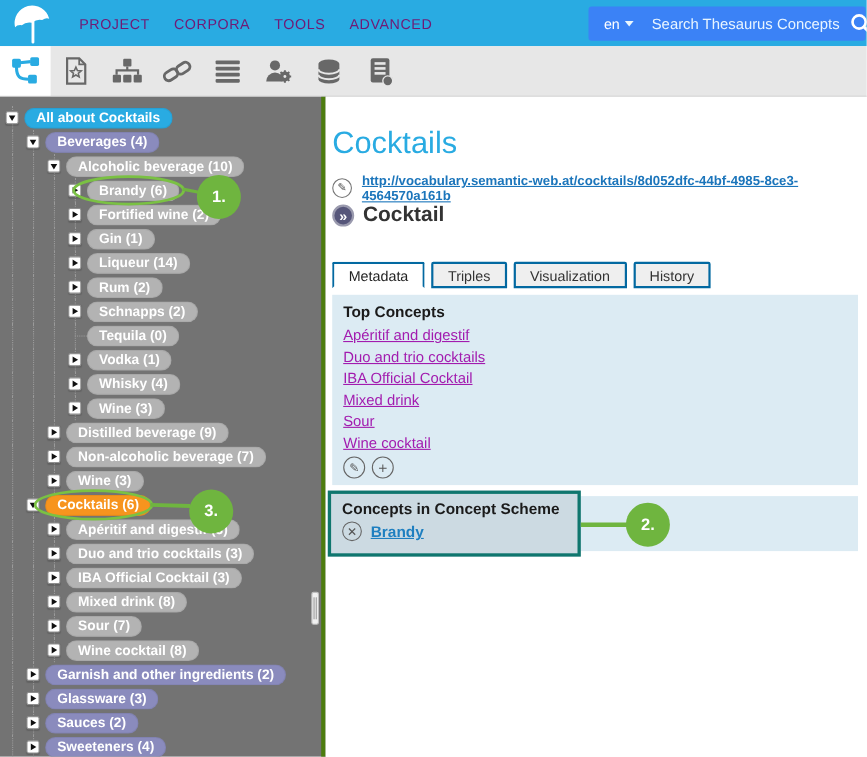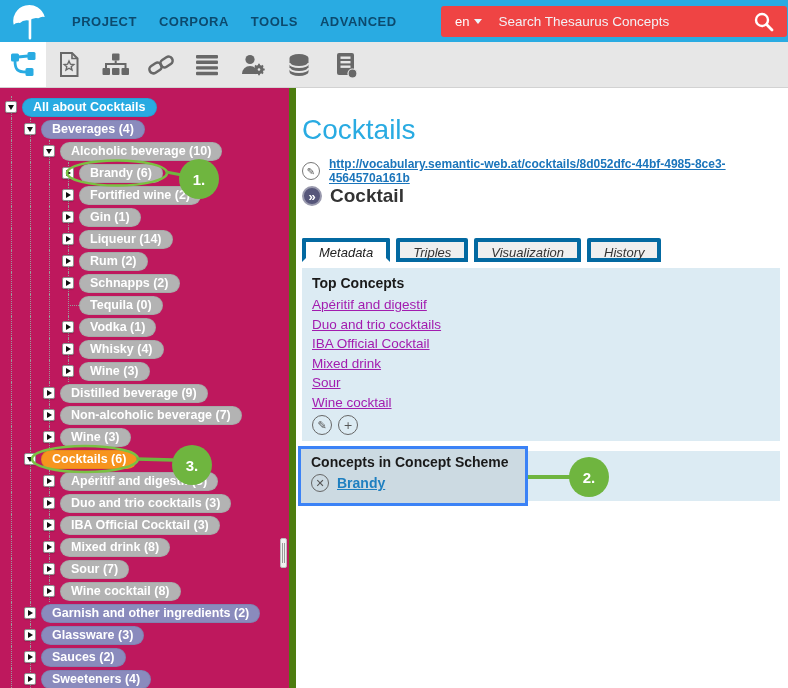--- a/index.html
+++ b/index.html
@@ -4,39 +4,39 @@
 <style>
   * { box-sizing: border-box; margin: 0; padding: 0; }
   html,body { width:788px; height:688px; overflow:hidden; }
   body { font-family:"Liberation Sans", sans-serif; background:#fff; }
   .app { width:788px; height:688px; display:flex; flex-direction:column; }
 
   
   .topbar { height:42px; background:#29abe2; display:flex; align-items:center; flex:0 0 42px; }
   .logo { width:58px; display:flex; justify-content:center; align-items:center; cursor:pointer; }
   .menu { display:flex; align-items:center; gap:22px; margin-left:14px; }
-  .menu-item { color:#0c4a6e; font-size:13px; font-weight:700; letter-spacing:.5px; cursor:pointer; }
-  .searchbox { margin-left:auto; margin-right:1px; width:346px; height:31px; background:#ef4444;
+  .menu-item { color:#701a75; font-size:13px; font-weight:400; letter-spacing:.5px; cursor:pointer; }
+  .searchbox { margin-left:auto; margin-right:1px; width:252px; height:31px; background:#3b82f6;
                border-radius:3px; display:flex; align-items:center; padding:0 10px; }
   .lang { display:flex; align-items:center; gap:5px; color:#fff; font-size:13px; cursor:pointer; padding:0 6px 0 4px; }
   .caret { width:0; height:0; border-left:4px solid transparent; border-right:4px solid transparent; border-top:5px solid #eaf7fd; }
   .search-input { flex:1; background:transparent; border:none; outline:none; color:#fff; font-size:13.5px;
                   font-family:"Liberation Sans",sans-serif; padding-left:10px; }
   .search-input::placeholder { color:#f2fbff; opacity:.95; }
   .search-btn { background:none; border:none; cursor:pointer; display:flex; align-items:center; padding:2px; }
 
   
   .toolbar { height:46px; background:#e7e7e7; border-bottom:1px solid #d2d2d2; display:flex; align-items:stretch; flex:0 0 46px; }
   .tool-cell { width:46px; display:flex; align-items:center; justify-content:center; cursor:pointer; }
   .tool-cell.active { background:#fff; }
 
   
   .body { flex:1; display:flex; min-height:0; }
-  .tree-panel { width:296px; flex:0 0 296px; border-right:7px solid #4d7c0f; position:relative;
-                padding:8px 0 0 5px; overflow:hidden; background:#be185d; }
+  .tree-panel { width:296px; flex:0 0 296px; border-right:4px solid #4d7c0f; position:relative;
+                padding:8px 0 0 5px; overflow:hidden; background:#737373; }
   .main { flex:1; position:relative; padding:26px 8px 0 6px; background:#fff; overflow:hidden; }
 
   
   .trow { height:22px; display:flex; align-items:center; position:relative; }
   .cell { width:19px; align-self:stretch; position:relative; flex:0 0 19px; }
   .cell::before { content:''; position:absolute; left:6px; top:0; bottom:0; border-left:1px dotted #9a9a9a; }
   .tcell { width:13px; flex:0 0 13px; align-self:stretch; position:relative; }
   .tcell::before { content:''; position:absolute; left:6px; top:0; bottom:0; border-left:1px dotted #9a9a9a; }
   .toggle { position:absolute; left:0; top:50%; margin-top:-6px; width:12px; height:12px; background:#fff;
             border:1px solid #8f8f8f; border-radius:2px; display:flex; align-items:center; justify-content:center;
@@ -59,36 +59,36 @@
                font-family:"DejaVu Sans",sans-serif; background:#fff; flex:0 0 18px; }
   .uri-link { margin-left:9px; font-size:12px; font-weight:bold; color:#1b75bb;
               text-decoration:underline; cursor:pointer; }
   .scheme-row { height:24px; display:flex; align-items:center; margin-top:2px; }
   .scheme-ic { width:20px; height:20px; border-radius:50%; background:#56567a; border:2px solid #9a9aae;
                color:#fff; display:inline-flex; align-items:center; justify-content:center;
                font-size:13px; font-weight:bold; line-height:1; flex:0 0 20px; }
   .scheme-label { margin-left:8px; font-size:19px; font-weight:bold; color:#333; }
 
   .tabs { margin-top:30px; display:flex; gap:6px; height:24px; }
-  .tab { border:4px solid #0369a1; background:#efefef; padding:3px 13px 4px; font-size:13px; color:#333;
-         cursor:pointer; border-radius:2px 2px 0 0;font-style:italic; }
+  .tab { border:2px solid #0369a1; background:#efefef; padding:3px 13px 4px; font-size:13px; color:#333;
+         cursor:pointer; border-radius:2px 2px 0 0; }
   .tab.active { background:#fff; border-bottom-color:#fff; color:#222; }
 
   .top-concepts { margin-top:6px; background:#dcebf3; padding:7px 10px 6px; }
   .sec-title { font-size:14px; font-weight:bold; color:#1a1a1a; }
   .tc-links { margin-top:4px; display:flex; flex-direction:column; }
   .tc-link { color:#a21caf; font-size:13.5px; text-decoration:underline; line-height:19.5px; cursor:pointer; width:fit-content; }
   .tc-actions { margin-top:3px; display:flex; gap:6px; align-items:center; }
   .act-ic { width:20px; height:20px; border:1.5px solid #666; border-radius:50%; background:transparent;
             color:#555; display:inline-flex; align-items:center; justify-content:center; cursor:pointer;
             font-size:11px; font-family:"DejaVu Sans",sans-serif; padding:0; }
 
   .scheme-strip { margin-top:10px; height:50px; background:#dcebf3; position:relative; }
   .scheme-box { position:absolute; left:-4px; top:-5px; width:230px; height:60px; background:#ccdae2;
-                border:3px solid #3b82f6; padding:5px 10px; z-index:2; }
+                border:3px solid #0f766e; padding:5px 10px; z-index:2; }
   .sb-row { margin-top:4px; display:flex; align-items:center; }
   .del-ic { width:18px; height:18px; border:1.5px solid #666; border-radius:50%; color:#555; background:transparent;
             display:inline-flex; align-items:center; justify-content:center; font-size:11px; cursor:pointer; padding:0; }
   .concept-link { margin-left:8px; color:#1e7fc0; font-size:14px; font-weight:bold; text-decoration:underline; cursor:pointer; }
   .strip-overlay { position:absolute; left:0; top:0; width:477px; height:50px; overflow:visible; pointer-events:none; z-index:3; }
 
   .ann-circle { fill:#6fb53f; }
   .ann-text { fill:#fff; font-size:15px; font-weight:bold; font-family:"Liberation Sans",sans-serif; }
   .ann-ellipse { fill:none; stroke:#7ac143; stroke-width:2.5; }
   .ann-line { stroke:#6fb53f; }

